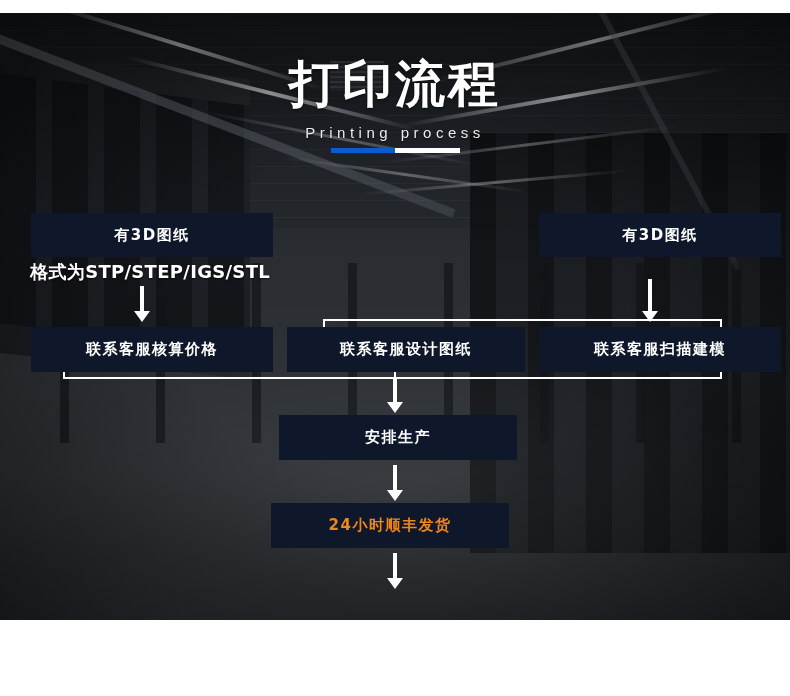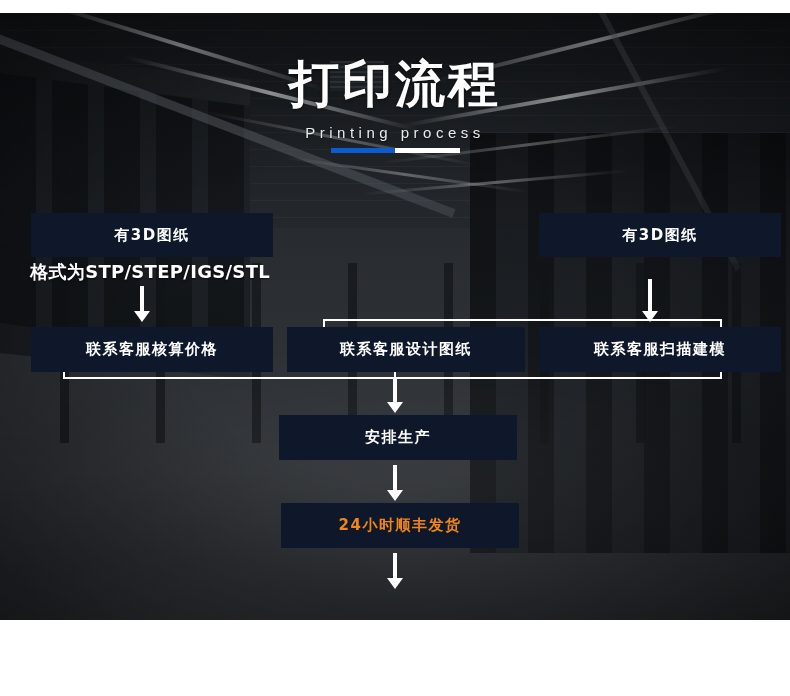--- a/index.html
+++ b/index.html
@@ -164,21 +164,21 @@
     margin-left:11px;
   }
   .box.orange{color:#f08519;}
 
   #box-left-top   {left:20px;  top:213px; width:242px; height:44px;}
   #box-right-top  {left:528px; top:213px; width:242px; height:44px;}
   #box-left-mid   {left:20px;  top:327px; width:242px; height:45px;}
   #box-center-mid {left:276px; top:327px; width:238px; height:45px;}
   #box-right-mid  {left:528px; top:327px; width:242px; height:45px;}
   #box-produce    {left:268px; top:415px; width:238px; height:45px;}
-  #box-ship       {left:270px; top:503px; width:238px; height:45px;}
+  #box-ship       {left:260px; top:503px; width:238px; height:45px;}
   #box-confirm    {left:276px; top:591px; width:238px; height:45px;}
 
   
   #caption-left{
     position:absolute;left:12px;top:260px;width:258px;
     text-align:right;color:#ffffff;
     font-size:18px;font-weight:bold;letter-spacing:.3px;
     font-family:"DejaVu Sans","Liberation Sans",sans-serif;
     text-shadow:0 1px 2px rgba(0,0,0,.7);
     z-index:30;

